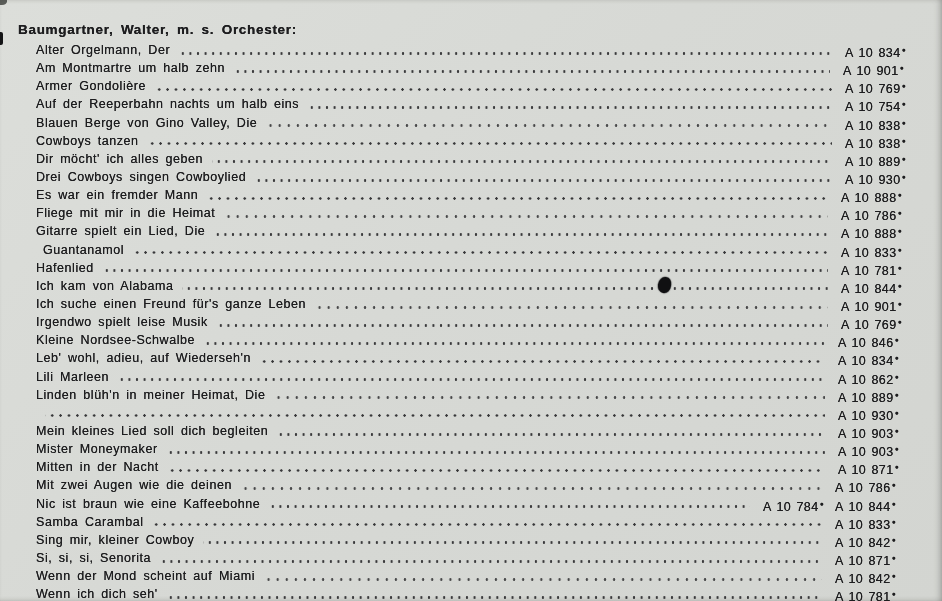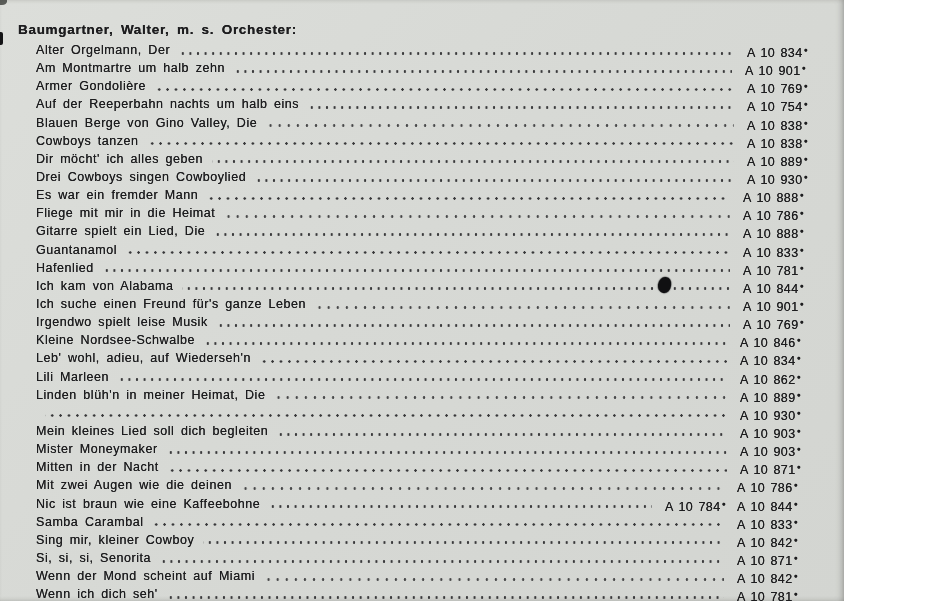--- a/index.html
+++ b/index.html
@@ -1,21 +1,21 @@
 <!DOCTYPE html>
 <html><head>
 <meta charset="utf-8">
 <style>
   html, body { margin: 0; padding: 0; }
   body {
     width: 942px; height: 601px; overflow: hidden;
     font-family: "Liberation Sans", "DejaVu Sans", sans-serif;
   }
   .page {
-    position: relative; width: 844px; height: 601px;
+    position: relative; width: 942px; height: 601px;
     background:
       linear-gradient(135deg, #dcdeda 0%, #d7d9d5 45%, #d3d5d1 100%);
     box-shadow:
       inset -5px 0 7px -4px rgba(70,72,68,0.45),
       inset 0 -3px 5px -3px rgba(90,92,88,0.25),
       inset 0 3px 4px -3px rgba(120,122,118,0.18);
     color: #1d1d1f;
   }
   
   .page * { -webkit-font-smoothing: none; }
@@ -65,21 +65,21 @@
     font-size: 6.5px;
     vertical-align: 5px;
     margin-left: 1.5px;
     letter-spacing: 0;
   }
   
   .row:nth-child(-n+8)            { margin-right: -10px; }
   .row:nth-child(n+9):nth-child(-n+16)  { margin-right: -6px; }
   .row:nth-child(n+17):nth-child(-n+24) { margin-right: -3px; }
   .row:nth-child(2)  { margin-right: -8px; text-align: center; }
-  .row:nth-child(12) { margin-right: -3px; }
+  .row:nth-child(12) { margin-right: -3px; margin-left: 7px; }
   .row:nth-child(15) { margin-right: -1px; text-align: right; }
   
   .ink-blot {
     position: absolute; left: 658px; top: 277px;
     width: 13px; height: 16px;
     background: #101012; border-radius: 55% 45% 50% 50%;
     transform: rotate(8deg);
     box-shadow: 0 0 1px 0.5px rgba(16,16,18,0.6);
   }
   .corner-mark {

